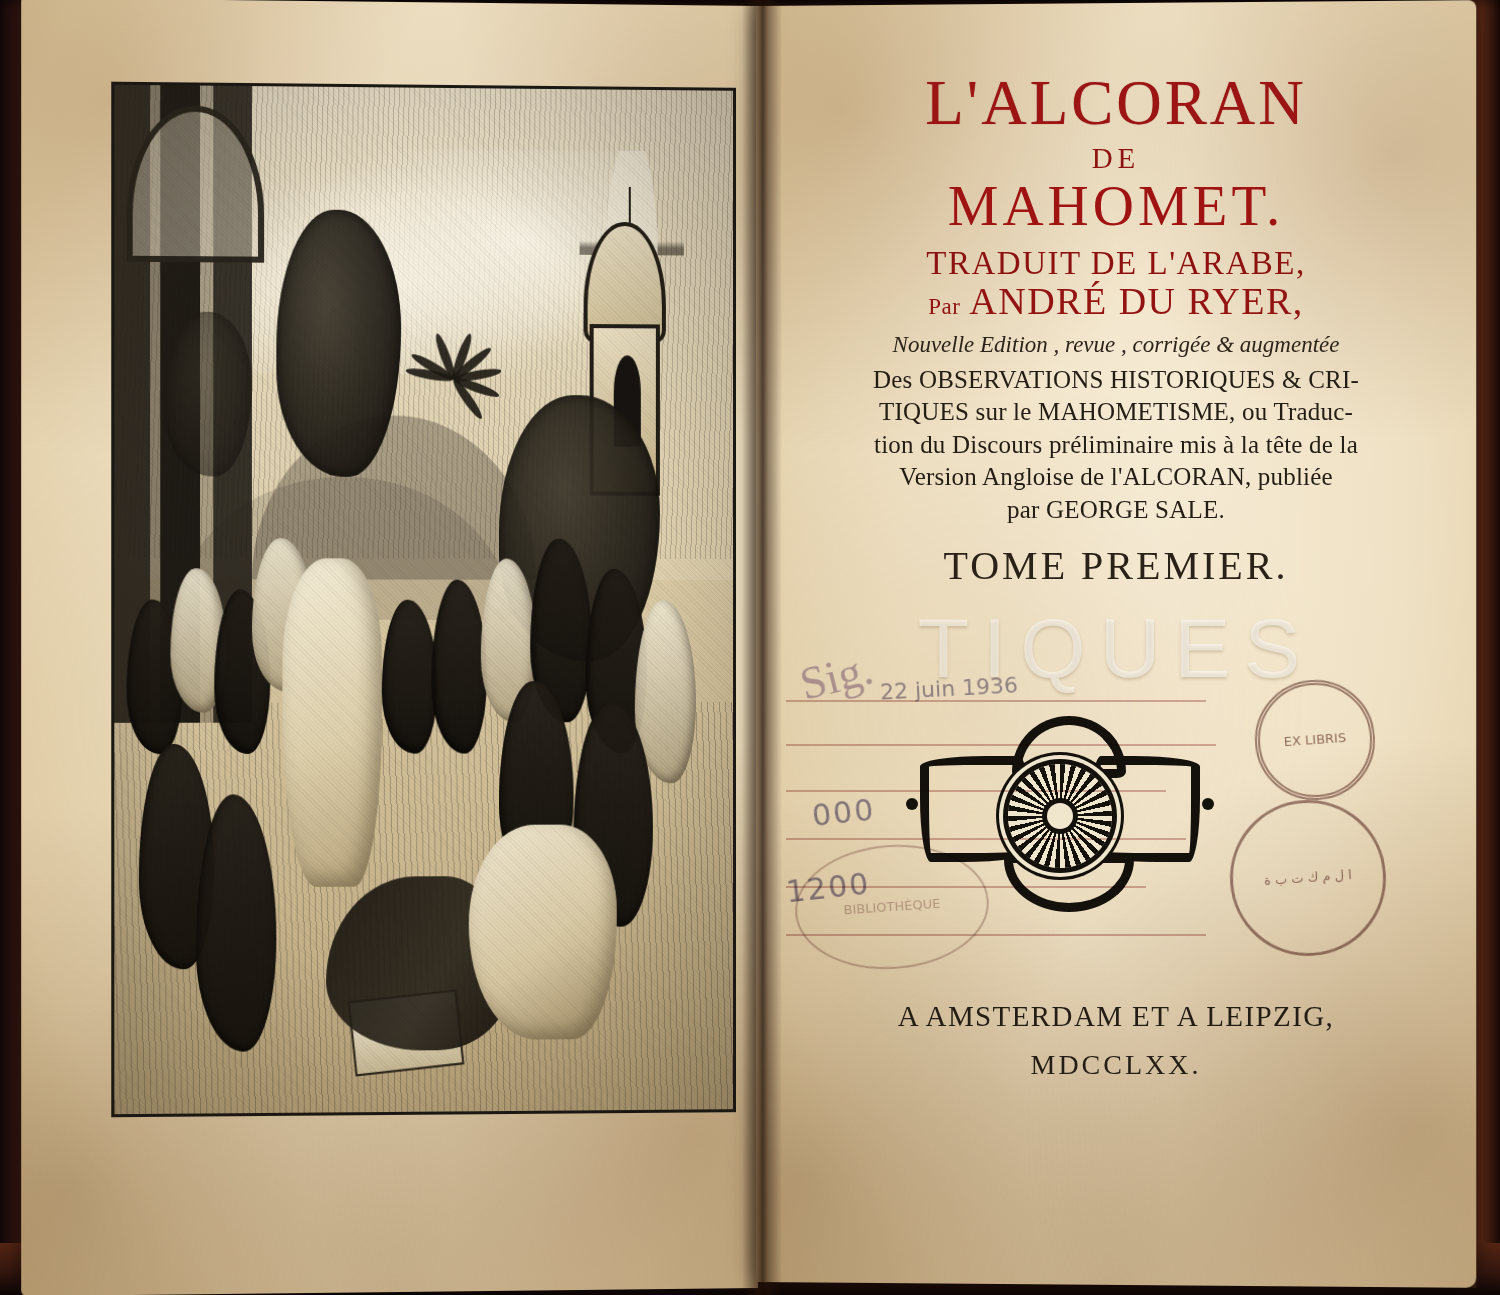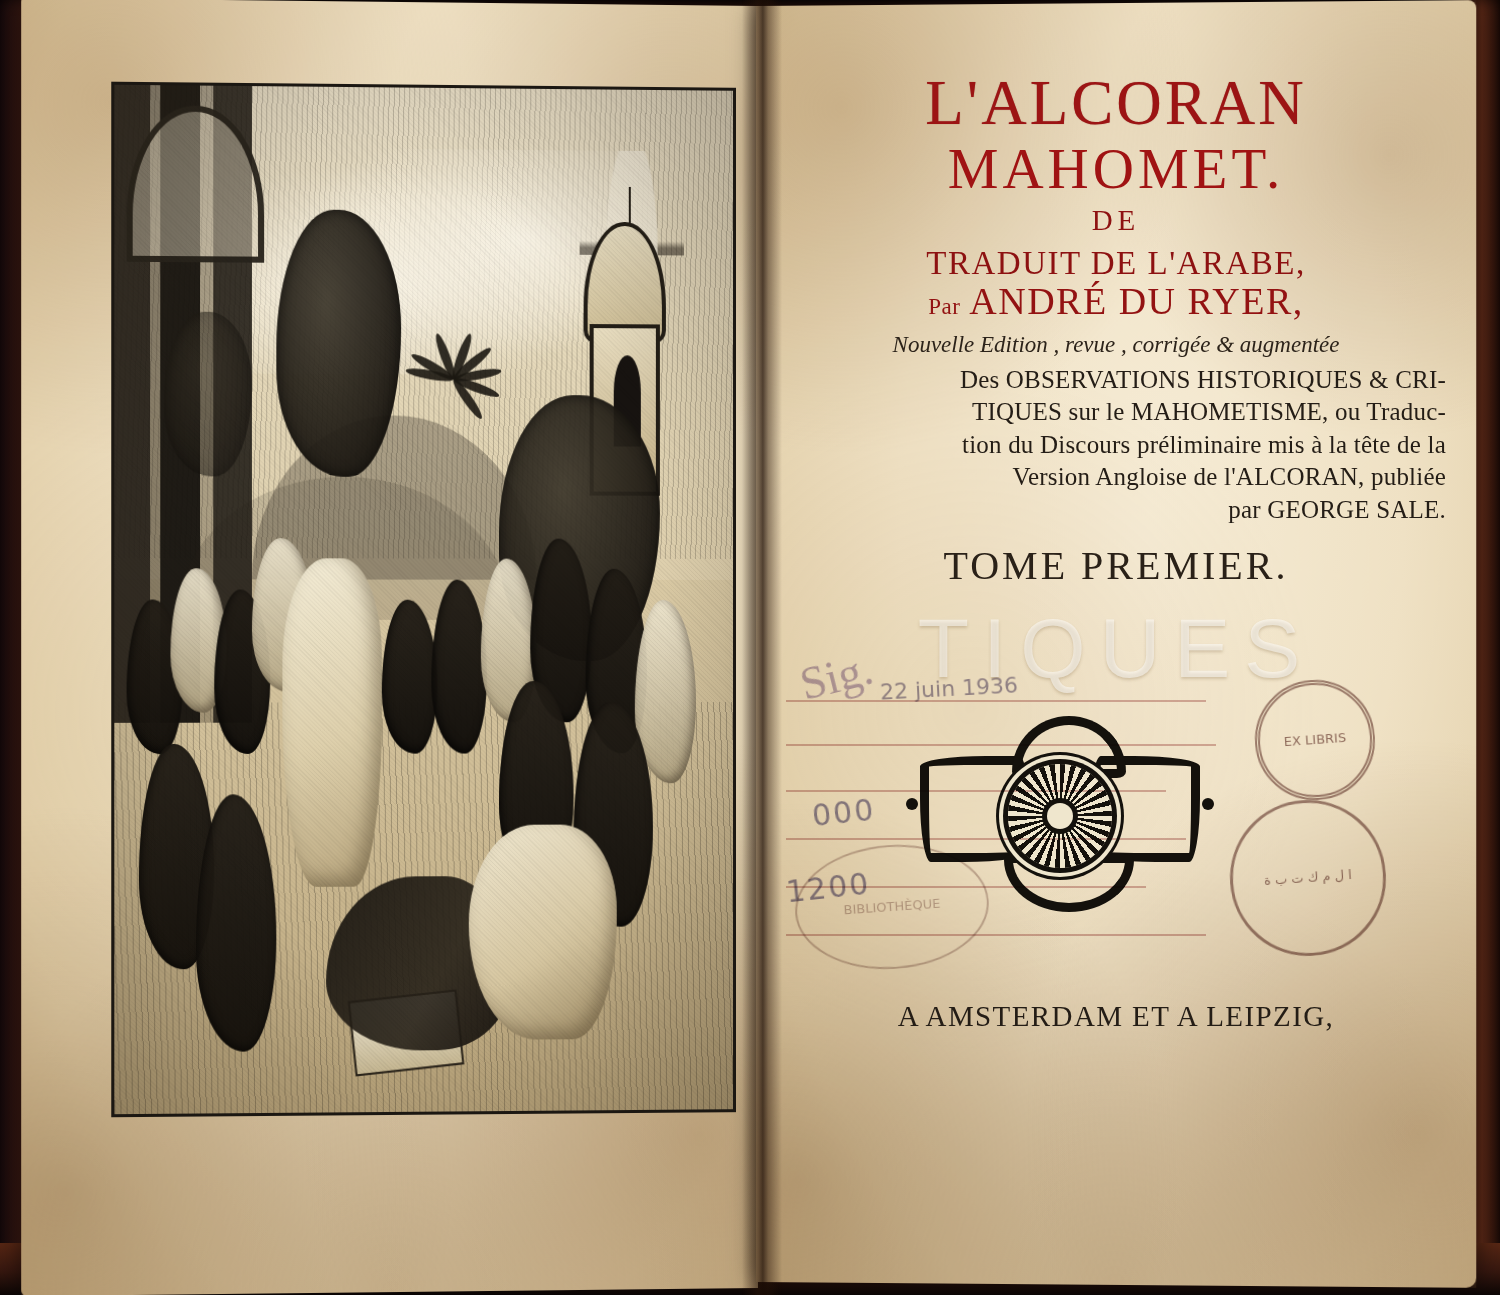--- a/index.html
+++ b/index.html
@@ -265,21 +265,21 @@
     font-size: 23px; margin-top: 12px; color: #2c231a;
     font-style: italic; font-family: "Liberation Serif", serif;
   }
   .blk {
     color: #241d16;
     font-size: 25px;
     line-height: 1.30;
     margin-top: 6px;
     letter-spacing: 0.2px;
   }
-  .blk div { white-space: nowrap; text-align: right; }
+  .blk div { white-space: nowrap; }
   .tome {
     margin-top: 16px;
     font-size: 40px;
     letter-spacing: 3px;
     color: #2a2118;
   }
   .imprint {
     position: absolute;
     left: 786px;
     top: 1000px;
@@ -462,22 +462,22 @@
   </div>
 
   <div class="page page-right">
     <div class="foxing"></div>
   </div>
 
   <div class="gutter-shadow"></div>
 
   <div class="title-block">
     <span class="t-line l1">L'ALCORAN</span>
+    <span class="t-line l2">DE</span>
     <span class="t-line l3">MAHOMET.</span>
-    <span class="t-line l2">DE</span>
     <span class="t-line l4">TRADUIT DE L'ARABE,</span>
     <span class="t-line l5">
       <span class="small">Par</span>
       <span>ANDRÉ DU RYER,</span>
     </span>
     <span class="t-line l7">Nouvelle Edition , revue , corrigée &amp; augmentée</span>
 
     <div class="blk">
       <div>Des OBSERVATIONS HISTORIQUES &amp; CRI-</div>
       <div>TIQUES sur le MAHOMETISME, ou Traduc-</div>
@@ -494,20 +494,21 @@
     <div class="scroll orn-r"></div>
     <div class="scroll orn-t"></div>
     <div class="scroll orn-b"></div>
     <div class="orn-rosette"></div>
     <div class="orn-dot" style="left:6px;  top:86px;"></div>
     <div class="orn-dot" style="right:6px; top:86px;"></div>
   </div>
 
   <div class="imprint">
     <div class="imp1">A AMSTERDAM ET A LEIPZIG,</div>
+    <div class="imp3">MDCCLXX.</div>
   </div>
 
   <div class="rule-red" style="left:786px; top:700px; width:420px;"></div>
   <div class="rule-red" style="left:786px; top:744px; width:430px;"></div>
   <div class="rule-red" style="left:786px; top:790px; width:380px;"></div>
   <div class="rule-red" style="left:786px; top:838px; width:400px;"></div>
   <div class="rule-red" style="left:786px; top:886px; width:360px;"></div>
   <div class="rule-red" style="left:786px; top:934px; width:420px;"></div>
 
   <div class="ink ink-sig">Sig.</div>

